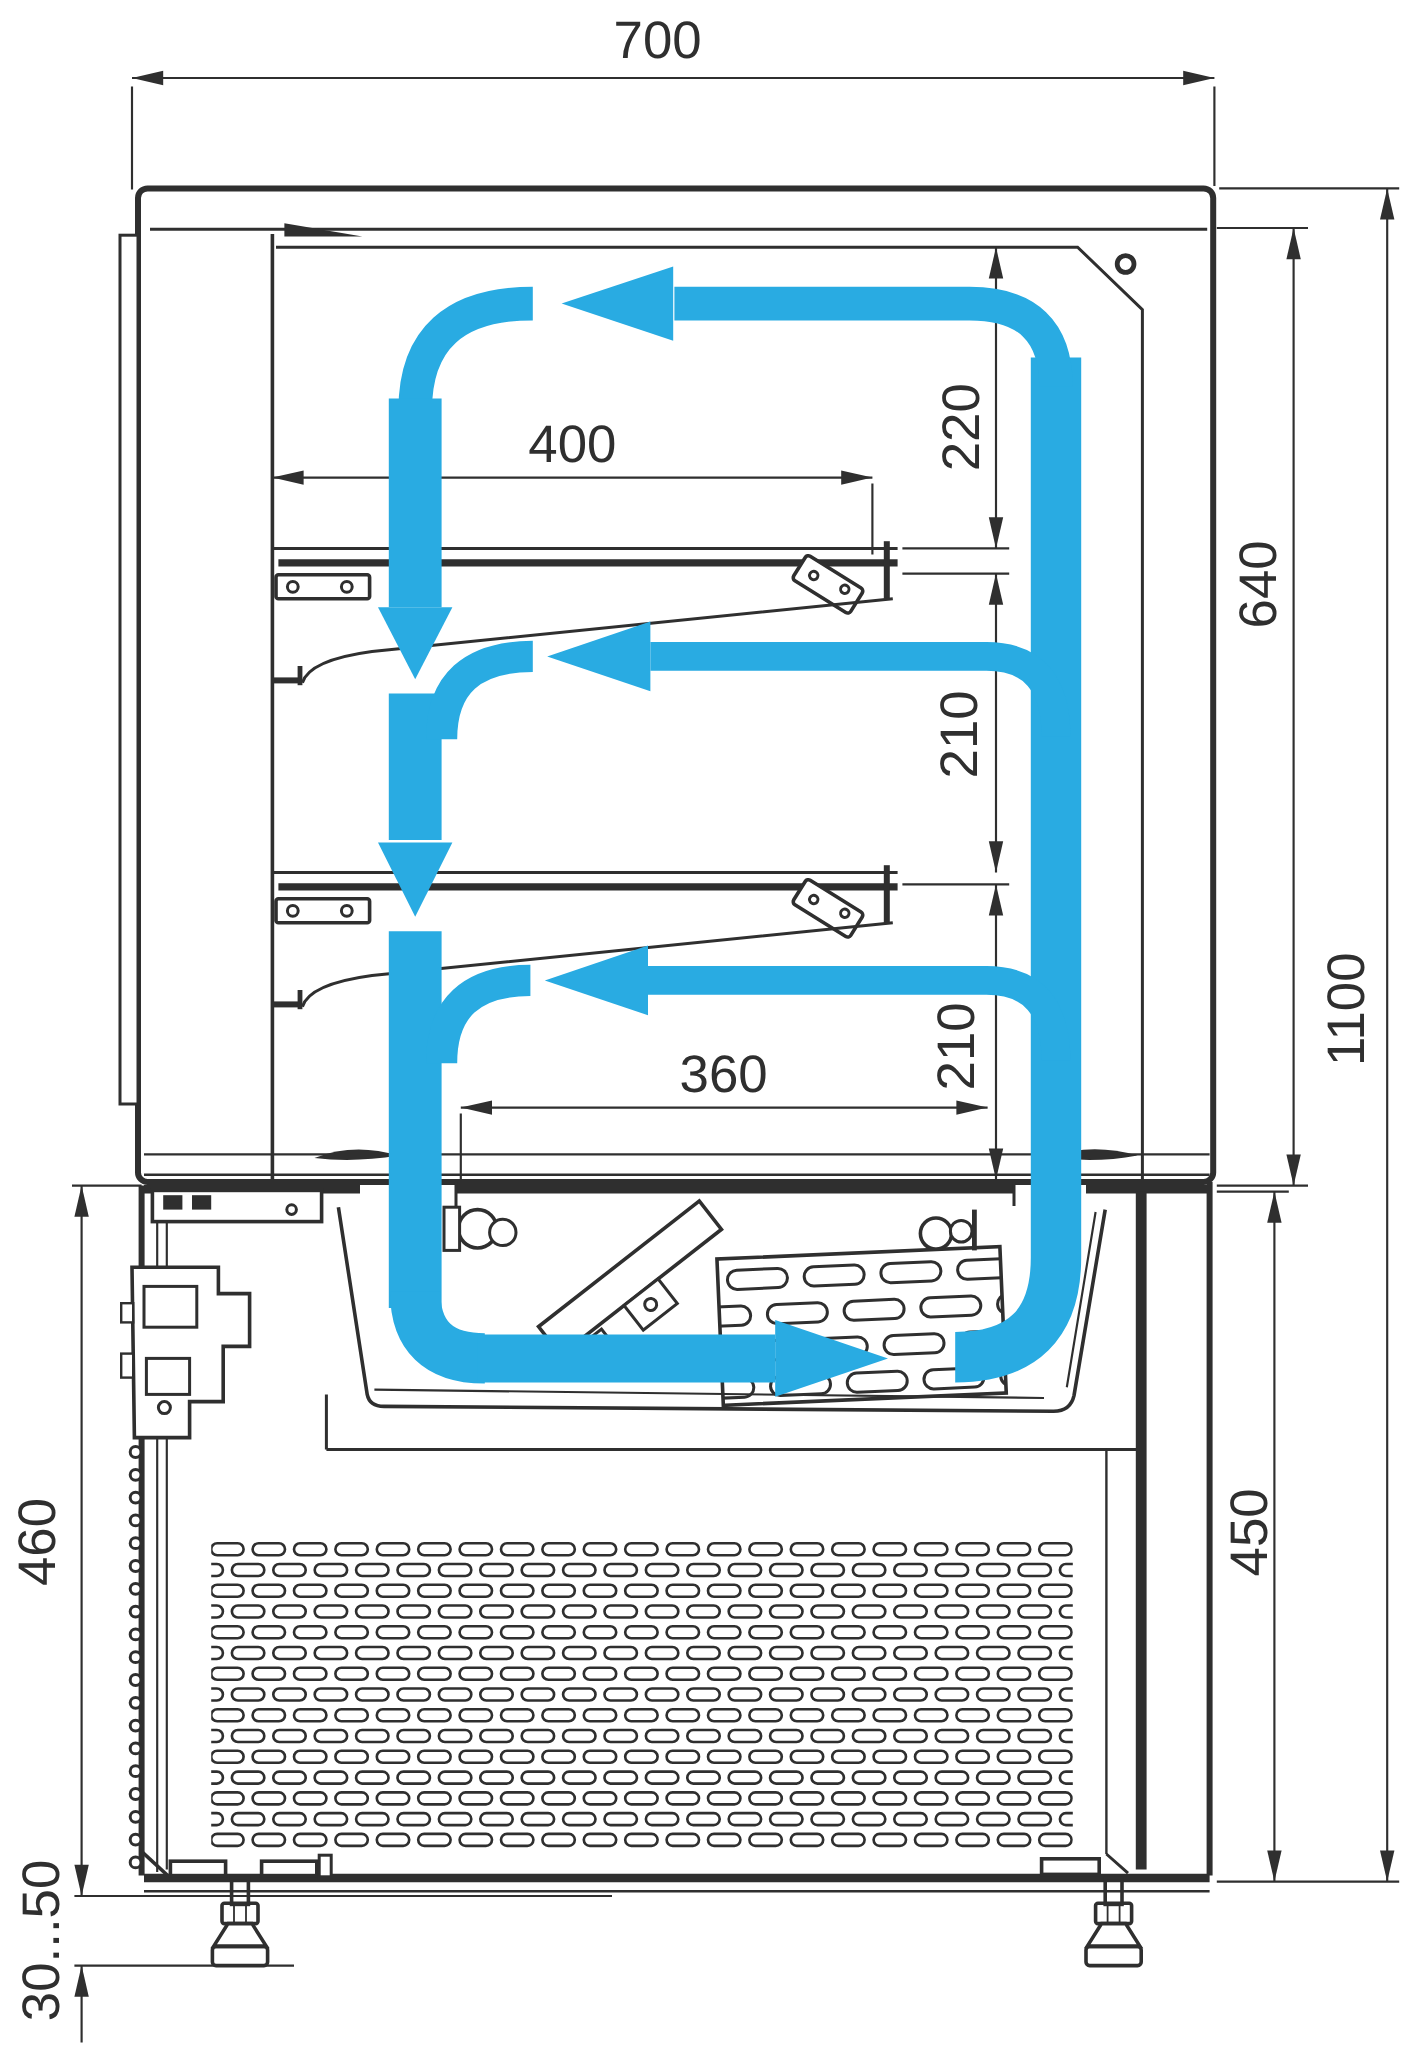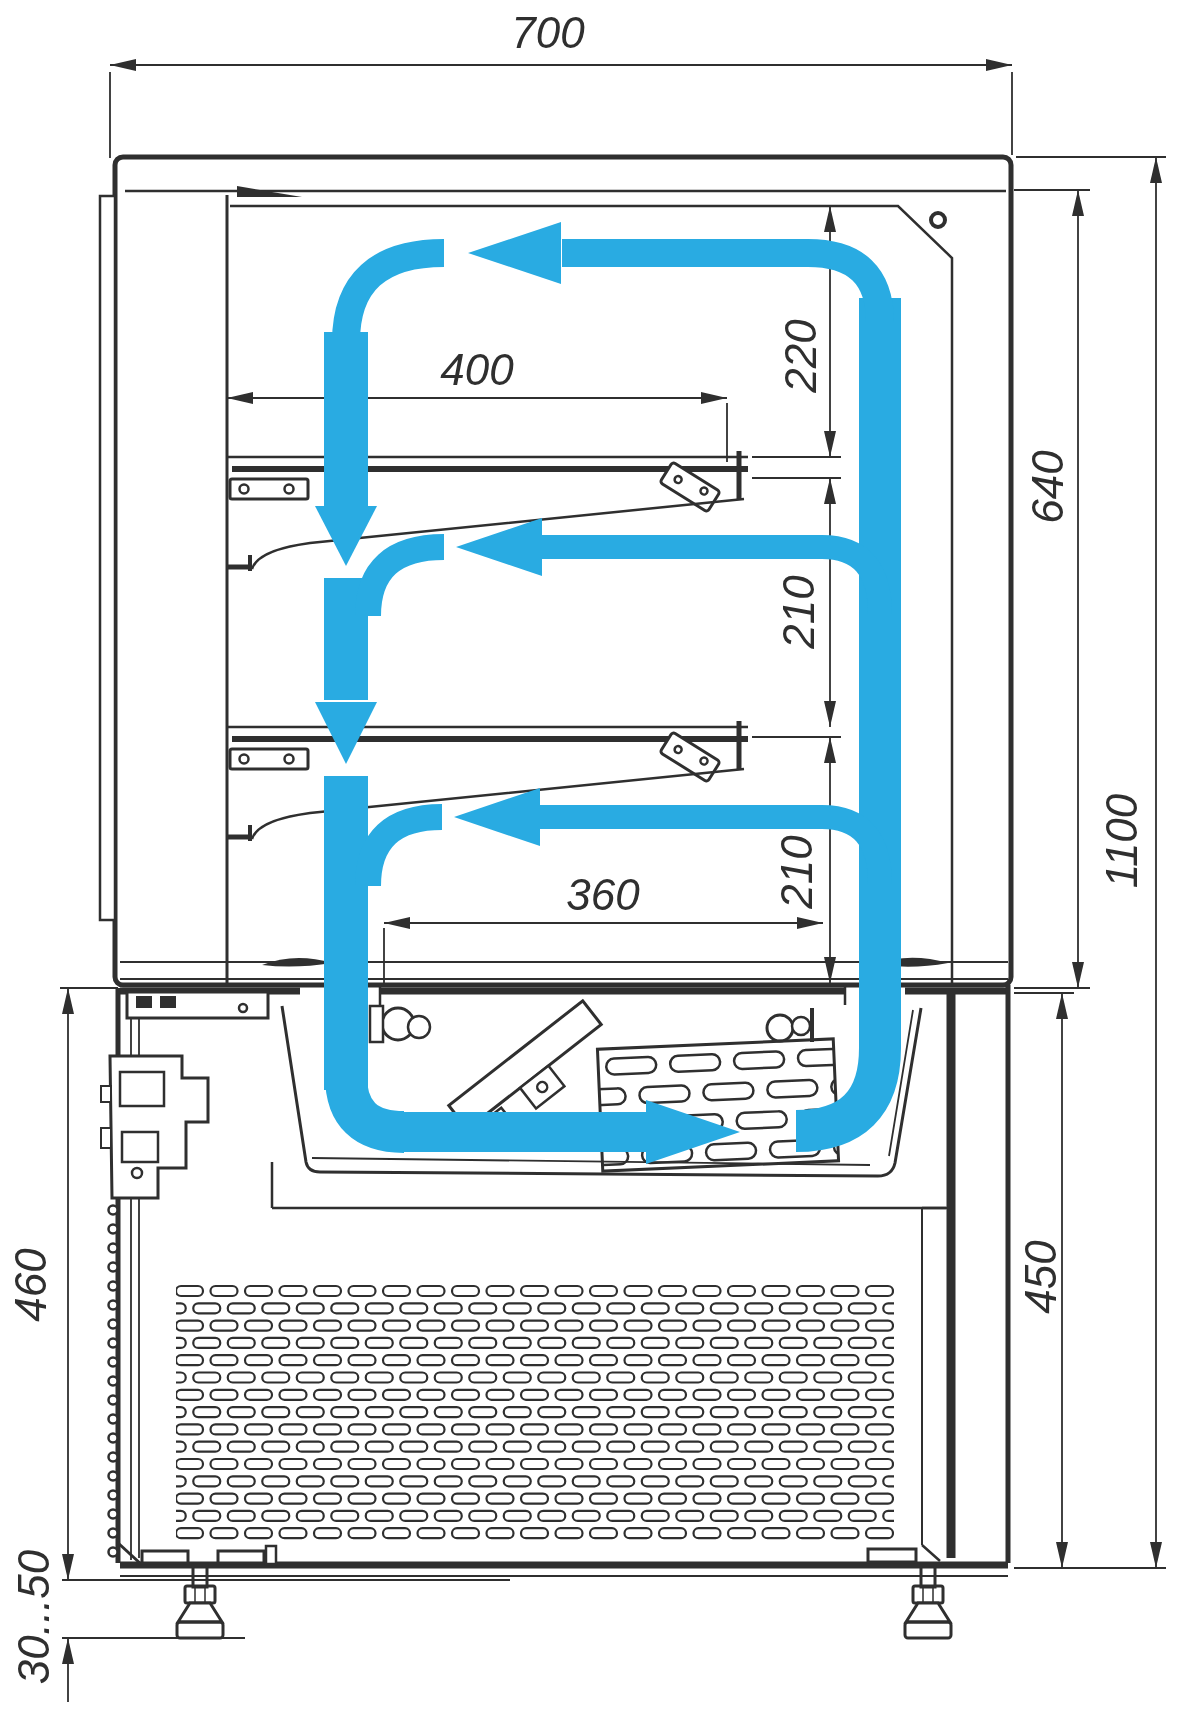--- a/index.html
+++ b/index.html
@@ -1,17 +1,17 @@
 <!DOCTYPE html>
 <html><head>
 <meta charset="utf-8">
 <style>
   html,body{margin:0;padding:0;background:#ffffff;}
   #stage{position:relative;width:1177px;height:1711px;background:#ffffff;overflow:hidden;
-         font-family:"Liberation Sans", sans-serif;font-style:italic;}
+         font-family:"Liberation Sans", sans-serif;}
   svg{position:absolute;left:0;top:0;}
   .ln{stroke:#2f2f2f;fill:none;}
   .thin{stroke-width:1.8;}
   .dimtxt{font-family:"Liberation Sans", sans-serif;font-size:44px;fill:#2f2f2f;}
   .arr{fill:#2f2f2f;stroke:none;}
   .blue{stroke:#29ABE2;fill:none;}
   .bluef{fill:#29ABE2;stroke:none;}
   .wfill{fill:#ffffff;}
 </style>
 </head>

